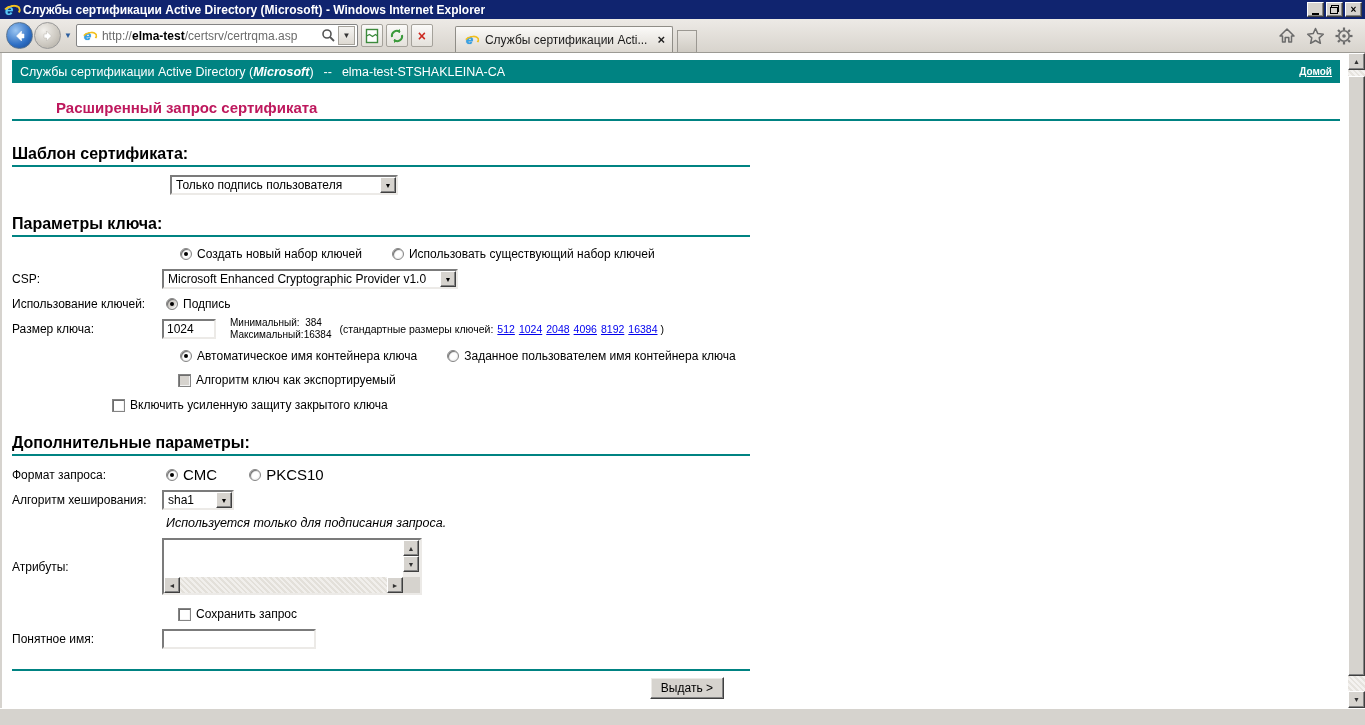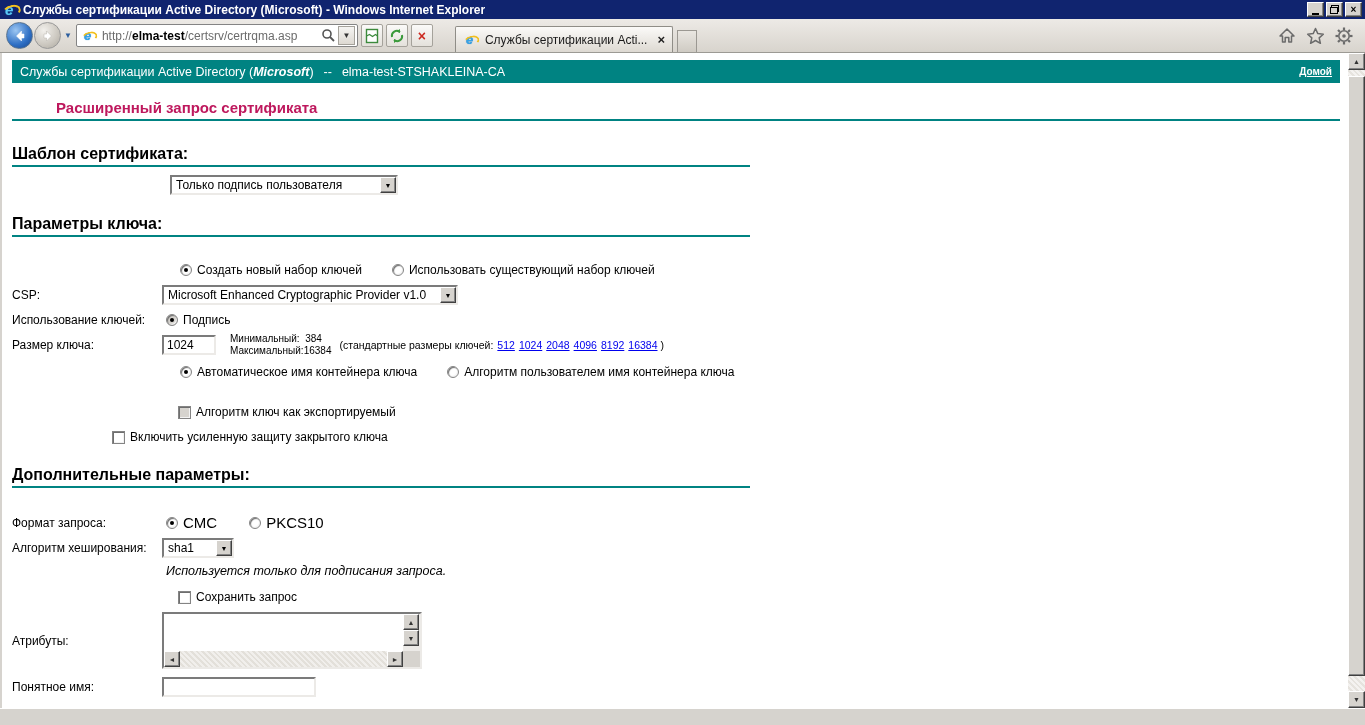--- a/index.html
+++ b/index.html
@@ -127,21 +127,21 @@
   
   .vscroll { width:17px; background:repeating-linear-gradient(45deg,#F4F2F0 0 2px,#E6E3DE 2px 4px);
              display:flex; flex-direction:column; flex:0 0 auto; }
   .vthumb { height:600px; margin-top:6px; background:#D6D3CE; border:1px solid; border-color:#fff #404040 #404040 #fff;
             box-shadow:inset -1px -1px 0 #848484; }
   .vspacer { flex:1; }
 
   .statusbar { height:17px; background:#D6D3CE; border-top:1px solid #fff; flex:0 0 auto; }
 
   
-  .mt8{margin-top:8px}.mt6{margin-top:6px}.mt7{margin-top:7px}.mt10{margin-top:26px}
+  .mt8{margin-top:8px}.mt6{margin-top:6px}.mt7{margin-top:7px}.mt10{margin-top:10px}
   .mt11{margin-top:11px}.mt12{margin-top:12px}.mt20{margin-top:20px}
   .mt22{margin-top:22px}.mt24{margin-top:24px}
   .indent{margin-left:158px}
 </style>
 </head>
 <body>
 
 <div class="window">
 
   <div class="titlebar">
@@ -295,21 +295,21 @@
         <span class="sizesnote">
           <span>(стандартные размеры ключей:</span><a>512</a><a>1024</a><a>2048</a><a>4096</a><a>8192</a><a>16384</a>&nbsp;<span>)</span>
         </span>
       </div>
 
       <div class="frow mt8" style="margin-left:168px">
         <span class="radio checked"></span>
         <span class="ctl-label">Автоматическое имя контейнера ключа</span>
         <span style="width:30px"></span>
         <span class="radio"></span>
-        <span class="ctl-label">Алгоритм пользователем имя контейнера ключа</span>
+        <span class="ctl-label">Заданное пользователем имя контейнера ключа</span>
       </div>
 
       <div class="frow mt10" style="margin-left:166px">
         <span class="checkbox disabled"></span>
         <span class="ctl-label">Алгоритм ключ как экспортируемый</span>
       </div>
 
       <div class="frow mt11" style="margin-left:100px">
         <span class="checkbox"></span>
         <span class="ctl-label">Включить усиленную защиту закрытого ключа</span>
@@ -330,44 +330,44 @@
       <div class="frow mt7">
         <span class="flabel">Алгоритм хеширования:</span>
         <div class="selectbox" style="width:72px">
           <span class="selval">sha1</span>
           <span class="sel-arrow">▼</span>
         </div>
       </div>
 
       <div class="frow mt6" style="margin-left:154px">
         <span class="italicnote">Используется только для подписания запроса.</span>
-      </div>
-
-      <div class="frow mt12" style="margin-left:166px">
-        <span class="checkbox"></span>
-        <span class="ctl-label">Сохранить запрос</span>
       </div>
 
       <div class="frow mt8" style="align-items:center">
         <span class="flabel">Атрибуты:</span>
         <div class="txtwidget">
           <div class="tw-content"></div>
           <div class="tw-vscroll">
             <span class="sbtn h">▲</span>
             <span class="sbtn h">▼</span>
           </div>
           <div class="tw-hscroll">
             <span class="sbtn h">◄</span>
             <span class="track"></span>
             <span class="sbtn h">►</span>
           </div>
           <div class="tw-corner"></div>
         </div>
       </div>
 
+      <div class="frow mt12" style="margin-left:166px">
+        <span class="checkbox"></span>
+        <span class="ctl-label">Сохранить запрос</span>
+      </div>
+
       <div class="frow mt8">
         <span class="flabel">Понятное имя:</span>
         <span class="field" style="width:154px">
           <input value="" style="">
         </span>
       </div>
 
       <div class="rule-738 mt20"></div>
 
       <div class="btnrow">

